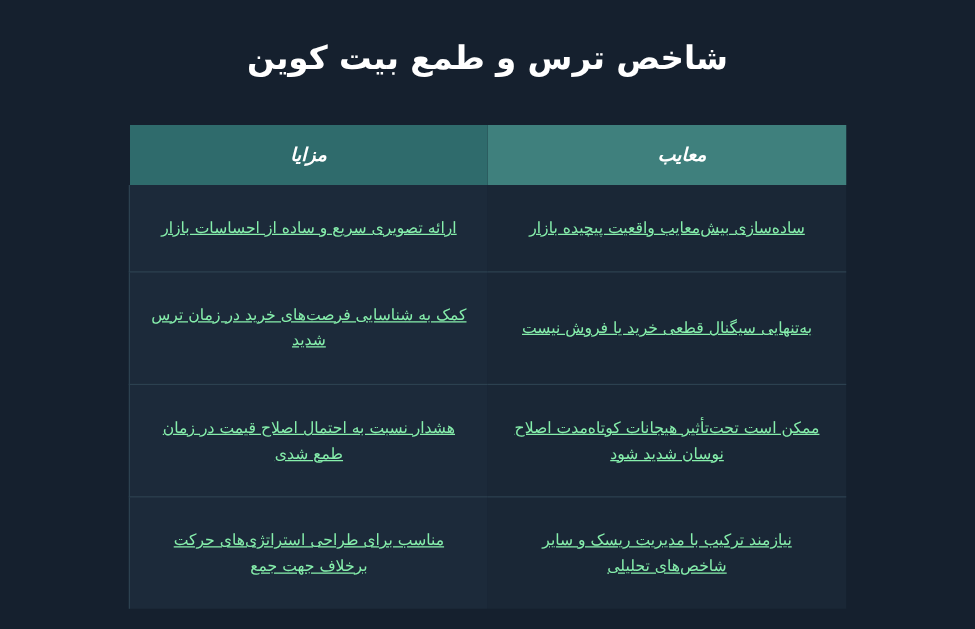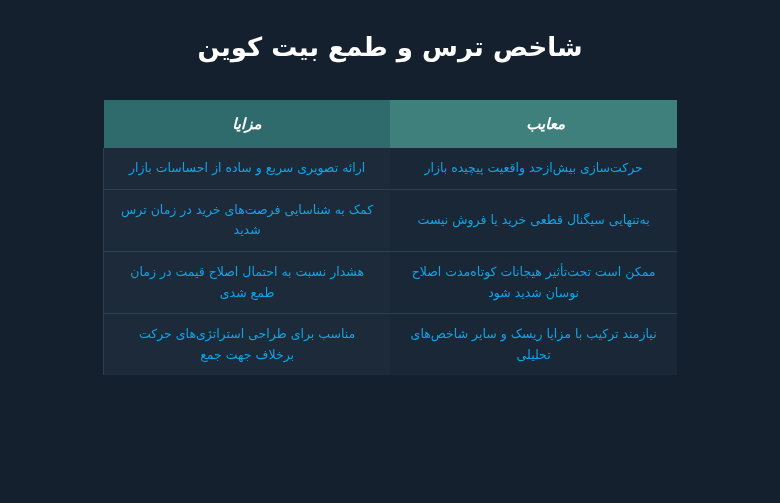--- a/index.html
+++ b/index.html
@@ -55,27 +55,28 @@
     font-style: italic;
   }
   table.compare th.col-pros {
     background: #2f6b6c;
   }
   table.compare th.col-cons {
     background: #3f807d;
     padding-left: 32px;
   }
   table.compare td {
-    color: #0ea5e9;
+    color: #86efac;
     font-size: 12.5px;
     line-height: 1.65;
     text-align: center;
-    padding: 10px 14px;
+    padding: 24px 14px;
     vertical-align: middle;
     border-bottom: 1px solid #2c4150;
+    text-decoration: underline;
   }
   table.compare td.cell-pros {
     background: #1c2a3a;
     border-left: 1px solid #2c4150;
   }
   table.compare td.cell-cons {
     background: #1a2736;
   }
   table.compare tr:last-child td {
     border-bottom: none;
@@ -104,33 +105,33 @@
   <div class="table-wrap">
     <table class="compare">
       <thead>
         <tr>
           <th class="col-cons">معایب</th>
           <th class="col-pros">مزایا</th>
         </tr>
       </thead>
       <tbody>
         <tr>
-          <td class="cell-cons">حرکت‌سازی بیش‌ازحد واقعیت پیچیده بازار</td>
+          <td class="cell-cons">ساده‌سازی بیش‌معایب واقعیت پیچیده بازار</td>
           <td class="cell-pros">ارائه تصویری سریع و ساده از احساسات بازار</td>
         </tr>
         <tr>
           <td class="cell-cons">به‌تنهایی سیگنال قطعی خرید یا فروش نیست</td>
           <td class="cell-pros">کمک به شناسایی فرصت‌های خرید در زمان ترس شدید</td>
         </tr>
         <tr>
           <td class="cell-cons">ممکن است تحت‌تأثیر هیجانات کوتاه‌مدت اصلاح نوسان شدید شود</td>
           <td class="cell-pros">هشدار نسبت به احتمال اصلاح قیمت در زمان طمع شدی</td>
         </tr>
         <tr>
-          <td class="cell-cons">نیازمند ترکیب با مزایا ریسک و سایر شاخص‌های تحلیلی</td>
+          <td class="cell-cons">نیازمند ترکیب با مدیریت ریسک و سایر شاخص‌های تحلیلی</td>
           <td class="cell-pros">مناسب برای طراحی استراتژی‌های حرکت برخلاف جهت جمع</td>
         </tr>
       </tbody>
     </table>
   </div>
 
 
 </div>
 
 </body></html>

